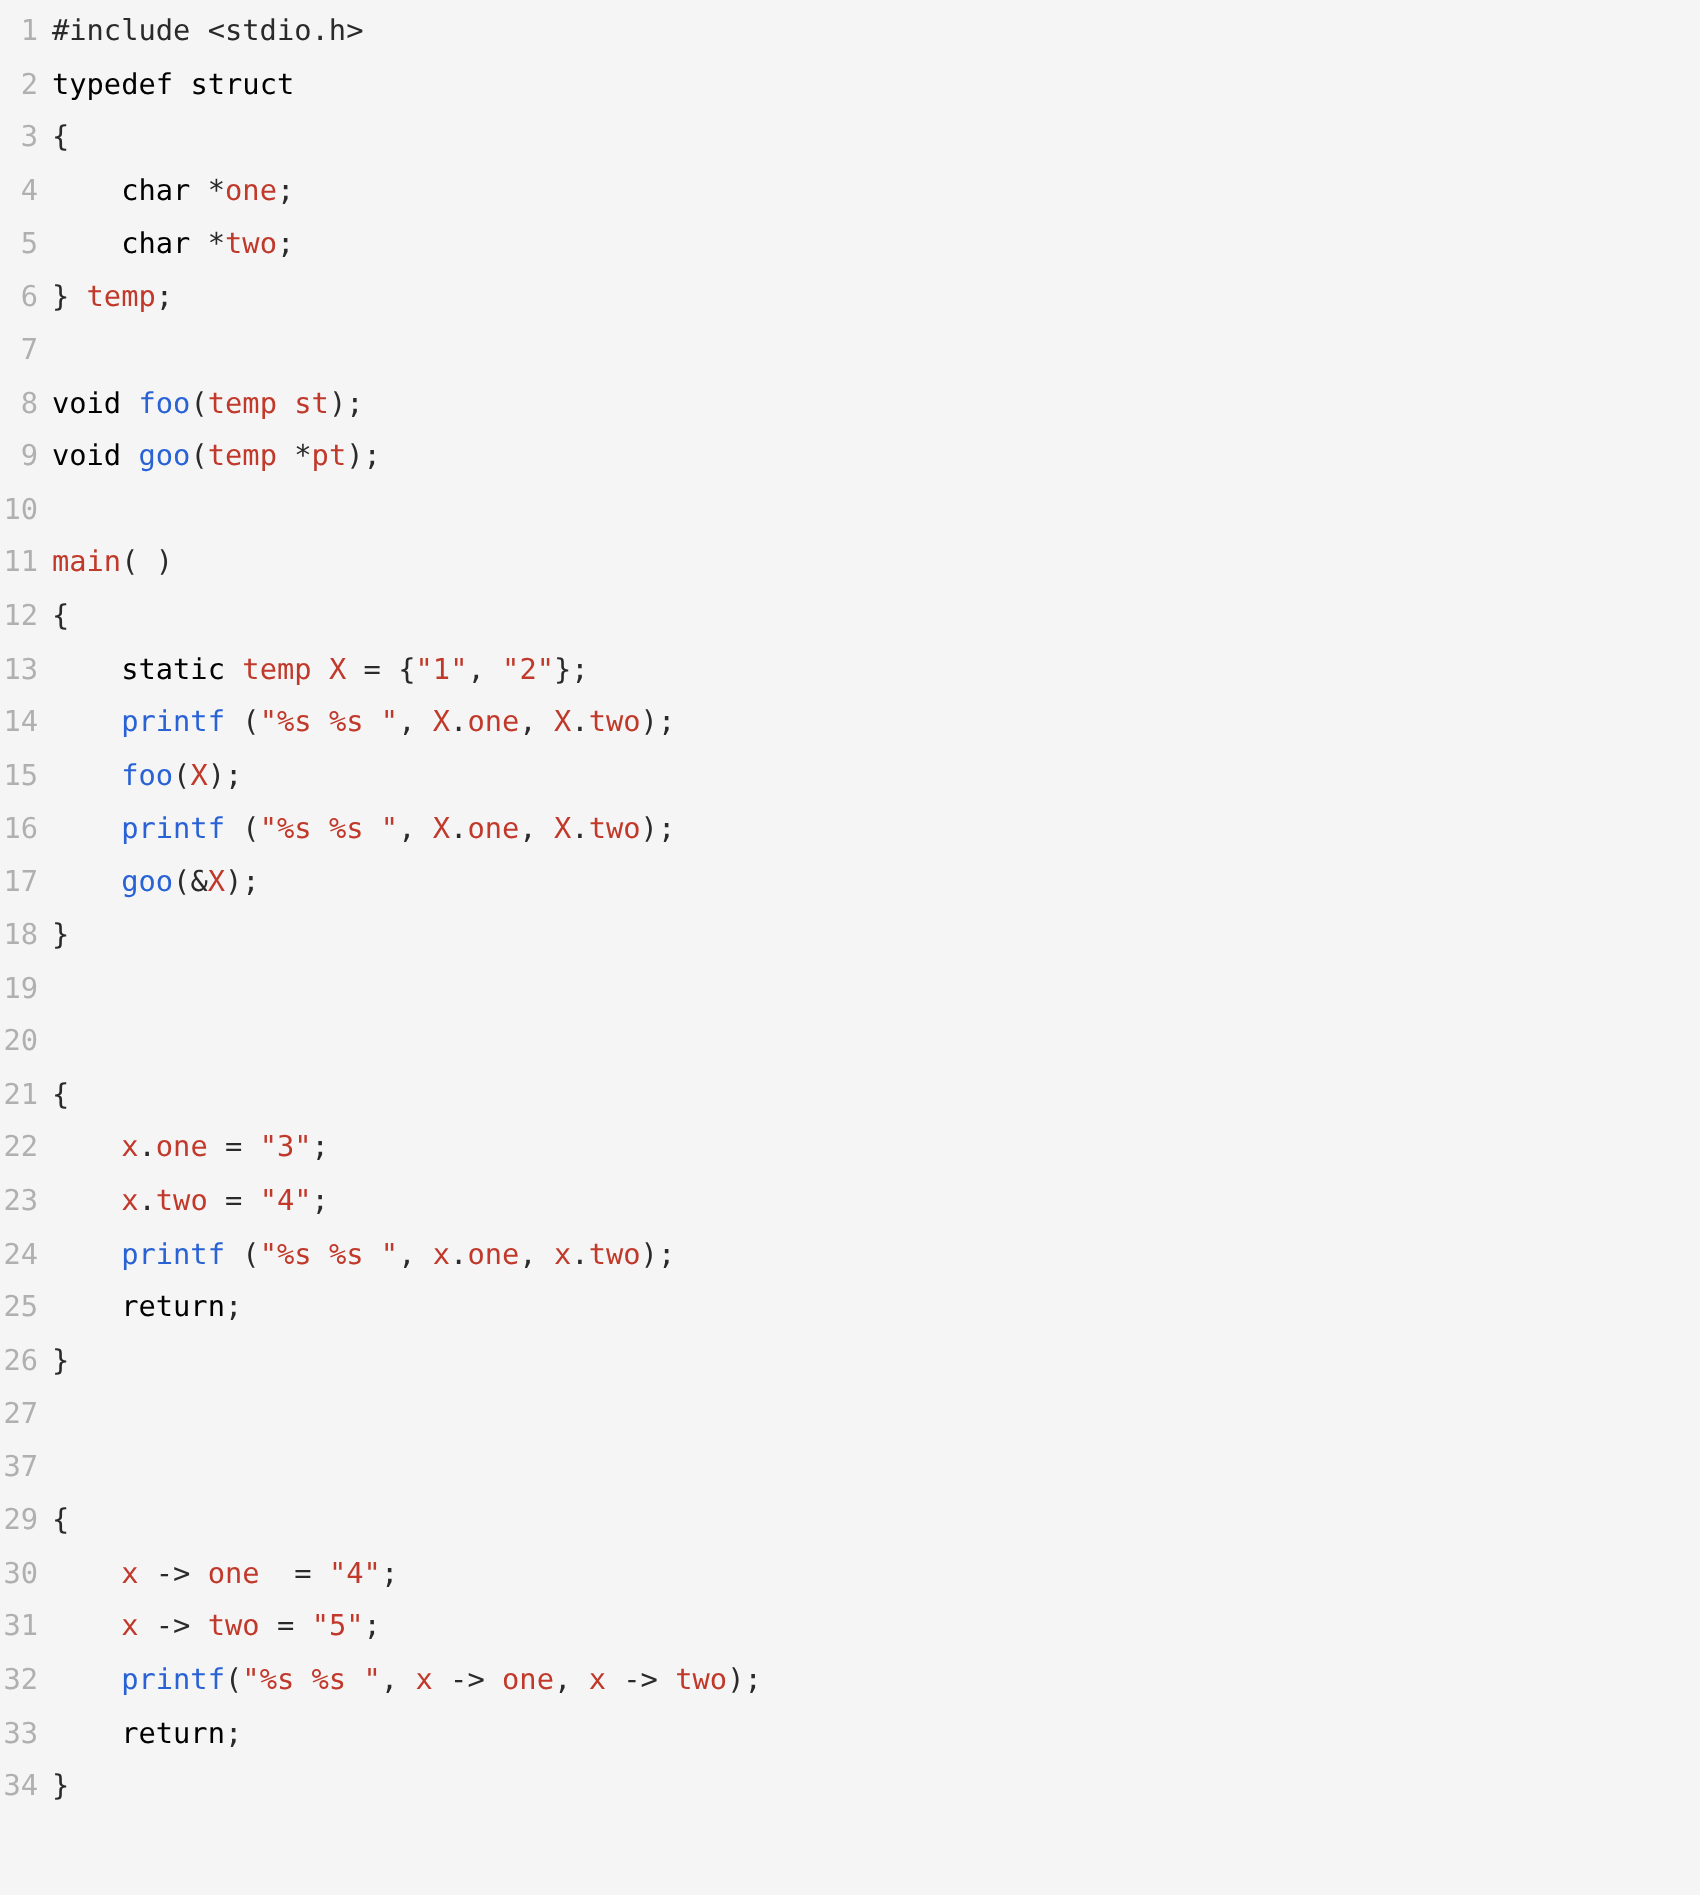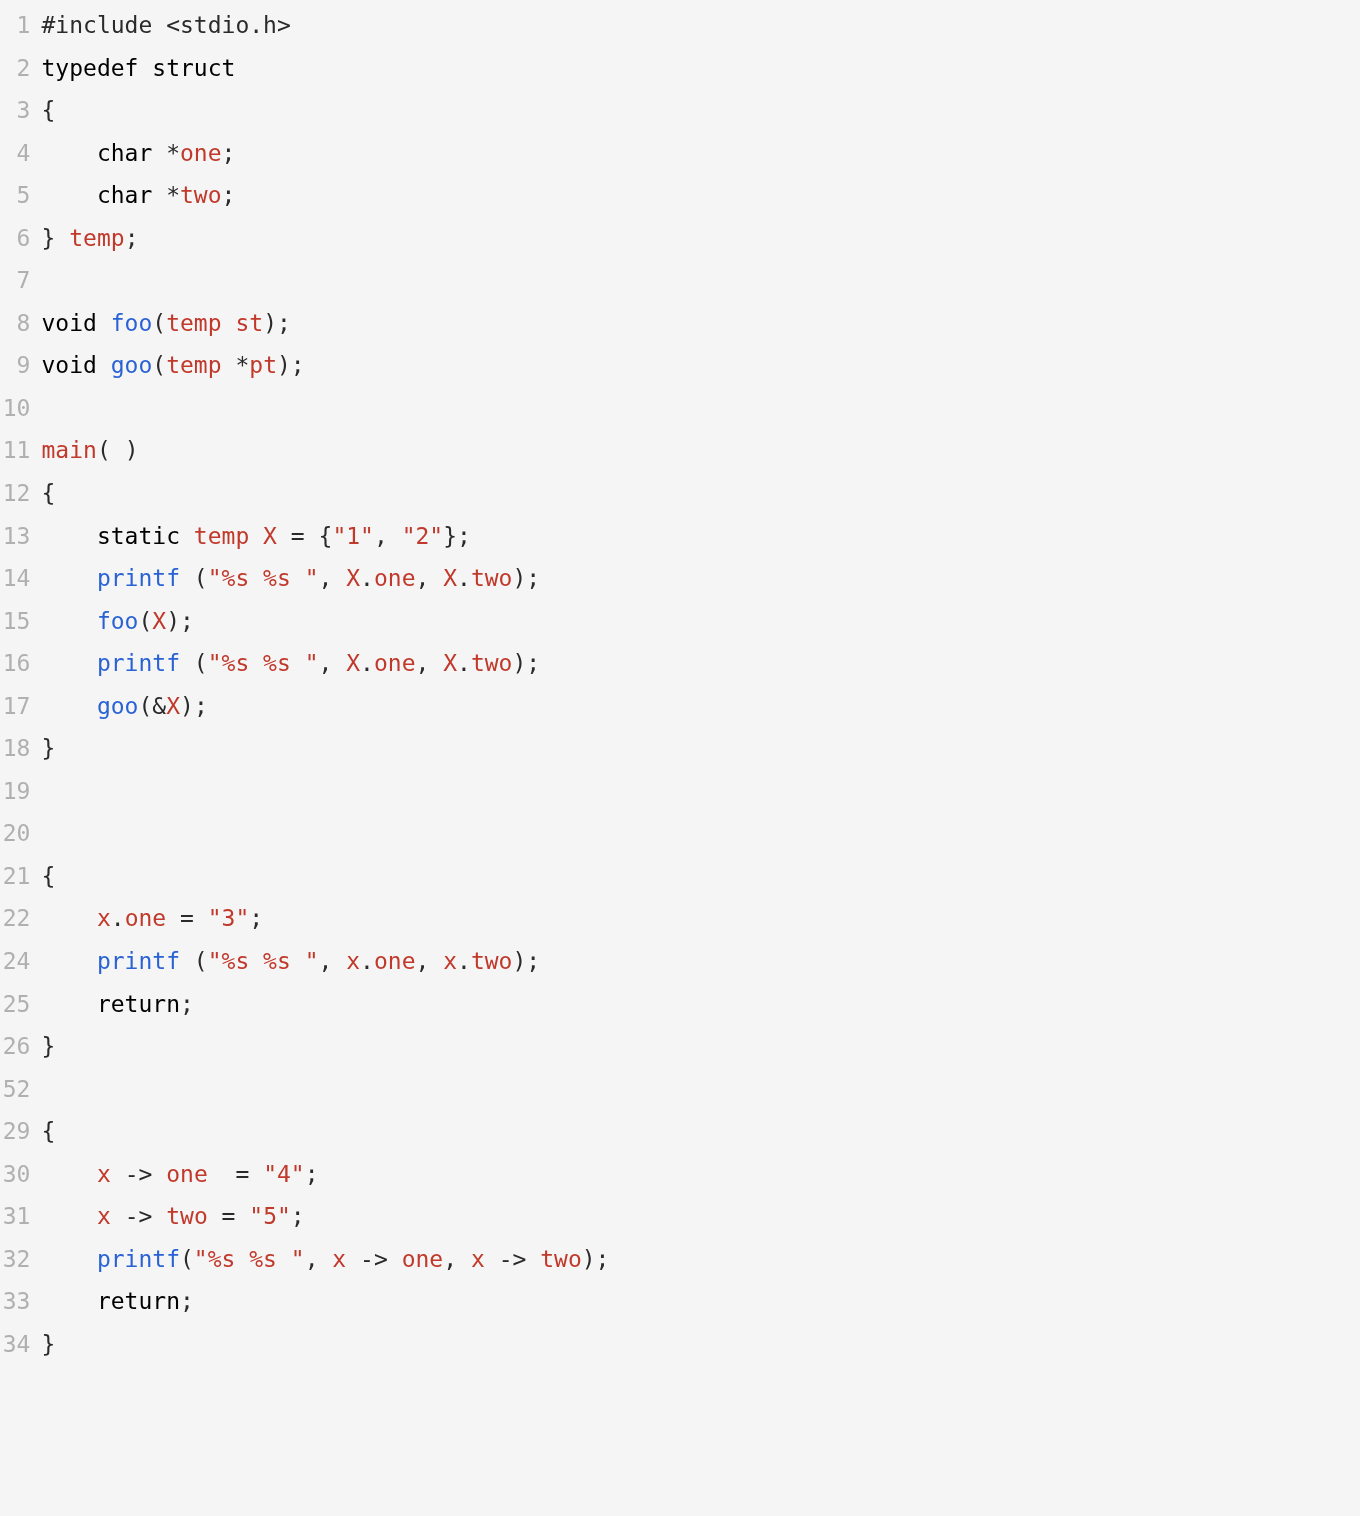--- a/index.html
+++ b/index.html
@@ -57,23 +57,25 @@
     <div class="code-line"><span class="line-number">13</span><span class="line-content"><span class="tok-plain">    </span><span class="tok-keyword">static</span><span class="tok-plain"> </span><span class="tok-typename">temp</span><span class="tok-plain"> </span><span class="tok-ident">X</span><span class="tok-plain"> </span><span class="tok-op">=</span><span class="tok-plain"> </span><span class="tok-op">{</span><span class="tok-string">"1"</span><span class="tok-op">,</span><span class="tok-plain"> </span><span class="tok-string">"2"</span><span class="tok-op">};</span></span></div>
     <div class="code-line"><span class="line-number">14</span><span class="line-content"><span class="tok-plain">    </span><span class="tok-func">printf</span><span class="tok-plain"> </span><span class="tok-op">(</span><span class="tok-string">"%s %s "</span><span class="tok-op">,</span><span class="tok-plain"> </span><span class="tok-ident">X</span><span class="tok-op">.</span><span class="tok-member">one</span><span class="tok-op">,</span><span class="tok-plain"> </span><span class="tok-ident">X</span><span class="tok-op">.</span><span class="tok-member">two</span><span class="tok-op">);</span></span></div>
     <div class="code-line"><span class="line-number">15</span><span class="line-content"><span class="tok-plain">    </span><span class="tok-func">foo</span><span class="tok-op">(</span><span class="tok-ident">X</span><span class="tok-op">);</span></span></div>
     <div class="code-line"><span class="line-number">16</span><span class="line-content"><span class="tok-plain">    </span><span class="tok-func">printf</span><span class="tok-plain"> </span><span class="tok-op">(</span><span class="tok-string">"%s %s "</span><span class="tok-op">,</span><span class="tok-plain"> </span><span class="tok-ident">X</span><span class="tok-op">.</span><span class="tok-member">one</span><span class="tok-op">,</span><span class="tok-plain"> </span><span class="tok-ident">X</span><span class="tok-op">.</span><span class="tok-member">two</span><span class="tok-op">);</span></span></div>
     <div class="code-line"><span class="line-number">17</span><span class="line-content"><span class="tok-plain">    </span><span class="tok-func">goo</span><span class="tok-op">(</span><span class="tok-op">&amp;</span><span class="tok-ident">X</span><span class="tok-op">);</span></span></div>
     <div class="code-line"><span class="line-number">18</span><span class="line-content"><span class="tok-op">}</span></span></div>
     <div class="code-line"><span class="line-number">19</span><span class="line-content"></span></div>
     <div class="code-line"><span class="line-number">20</span></div>
     <div class="code-line"><span class="line-number">21</span><span class="line-content"><span class="tok-op">{</span></span></div>
     <div class="code-line"><span class="line-number">22</span><span class="line-content"><span class="tok-plain">    </span><span class="tok-ident">x</span><span class="tok-op">.</span><span class="tok-member">one</span><span class="tok-plain"> </span><span class="tok-op">=</span><span class="tok-plain"> </span><span class="tok-string">"3"</span><span class="tok-op">;</span></span></div>
+    <div class="code-line"><span class="line-number">23</span><span class="line-content"><span class="tok-plain">    </span><span class="tok-ident">x</span><span class="tok-op">.</span><span class="tok-member">two</span><span class="tok-plain"> </span><span class="tok-op">=</span><span class="tok-plain"> </span><span class="tok-string">"4"</span><span class="tok-op">;</span></span></div>
     <div class="code-line"><span class="line-number">24</span><span class="line-content"><span class="tok-plain">    </span><span class="tok-func">printf</span><span class="tok-plain"> </span><span class="tok-op">(</span><span class="tok-string">"%s %s "</span><span class="tok-op">,</span><span class="tok-plain"> </span><span class="tok-ident">x</span><span class="tok-op">.</span><span class="tok-member">one</span><span class="tok-op">,</span><span class="tok-plain"> </span><span class="tok-ident">x</span><span class="tok-op">.</span><span class="tok-member">two</span><span class="tok-op">);</span></span></div>
     <div class="code-line"><span class="line-number">25</span><span class="line-content"><span class="tok-plain">    </span><span class="tok-keyword">return</span><span class="tok-op">;</span></span></div>
     <div class="code-line"><span class="line-number">26</span><span class="line-content"><span class="tok-op">}</span></span></div>
-    <div class="code-line"><span class="line-number">52</span></div>
+    <div class="code-line"><span class="line-number">27</span><span class="line-content"></span></div>
+    <div class="code-line"><span class="line-number">37</span></div>
     <div class="code-line"><span class="line-number">29</span><span class="line-content"><span class="tok-op">{</span></span></div>
     <div class="code-line"><span class="line-number">30</span><span class="line-content"><span class="tok-plain">    </span><span class="tok-ident">x</span><span class="tok-plain"> </span><span class="tok-op">-&gt;</span><span class="tok-plain"> </span><span class="tok-member">one</span><span class="tok-plain">  </span><span class="tok-op">=</span><span class="tok-plain"> </span><span class="tok-string">"4"</span><span class="tok-op">;</span></span></div>
     <div class="code-line"><span class="line-number">31</span><span class="line-content"><span class="tok-plain">    </span><span class="tok-ident">x</span><span class="tok-plain"> </span><span class="tok-op">-&gt;</span><span class="tok-plain"> </span><span class="tok-member">two</span><span class="tok-plain"> </span><span class="tok-op">=</span><span class="tok-plain"> </span><span class="tok-string">"5"</span><span class="tok-op">;</span></span></div>
     <div class="code-line"><span class="line-number">32</span><span class="line-content"><span class="tok-plain">    </span><span class="tok-func">printf</span><span class="tok-op">(</span><span class="tok-string">"%s %s "</span><span class="tok-op">,</span><span class="tok-plain"> </span><span class="tok-ident">x</span><span class="tok-plain"> </span><span class="tok-op">-&gt;</span><span class="tok-plain"> </span><span class="tok-member">one</span><span class="tok-op">,</span><span class="tok-plain"> </span><span class="tok-ident">x</span><span class="tok-plain"> </span><span class="tok-op">-&gt;</span><span class="tok-plain"> </span><span class="tok-member">two</span><span class="tok-op">);</span></span></div>
     <div class="code-line"><span class="line-number">33</span><span class="line-content"><span class="tok-plain">    </span><span class="tok-keyword">return</span><span class="tok-op">;</span></span></div>
     <div class="code-line"><span class="line-number">34</span><span class="line-content"><span class="tok-op">}</span></span></div>
   </div>
 
 </body></html>

